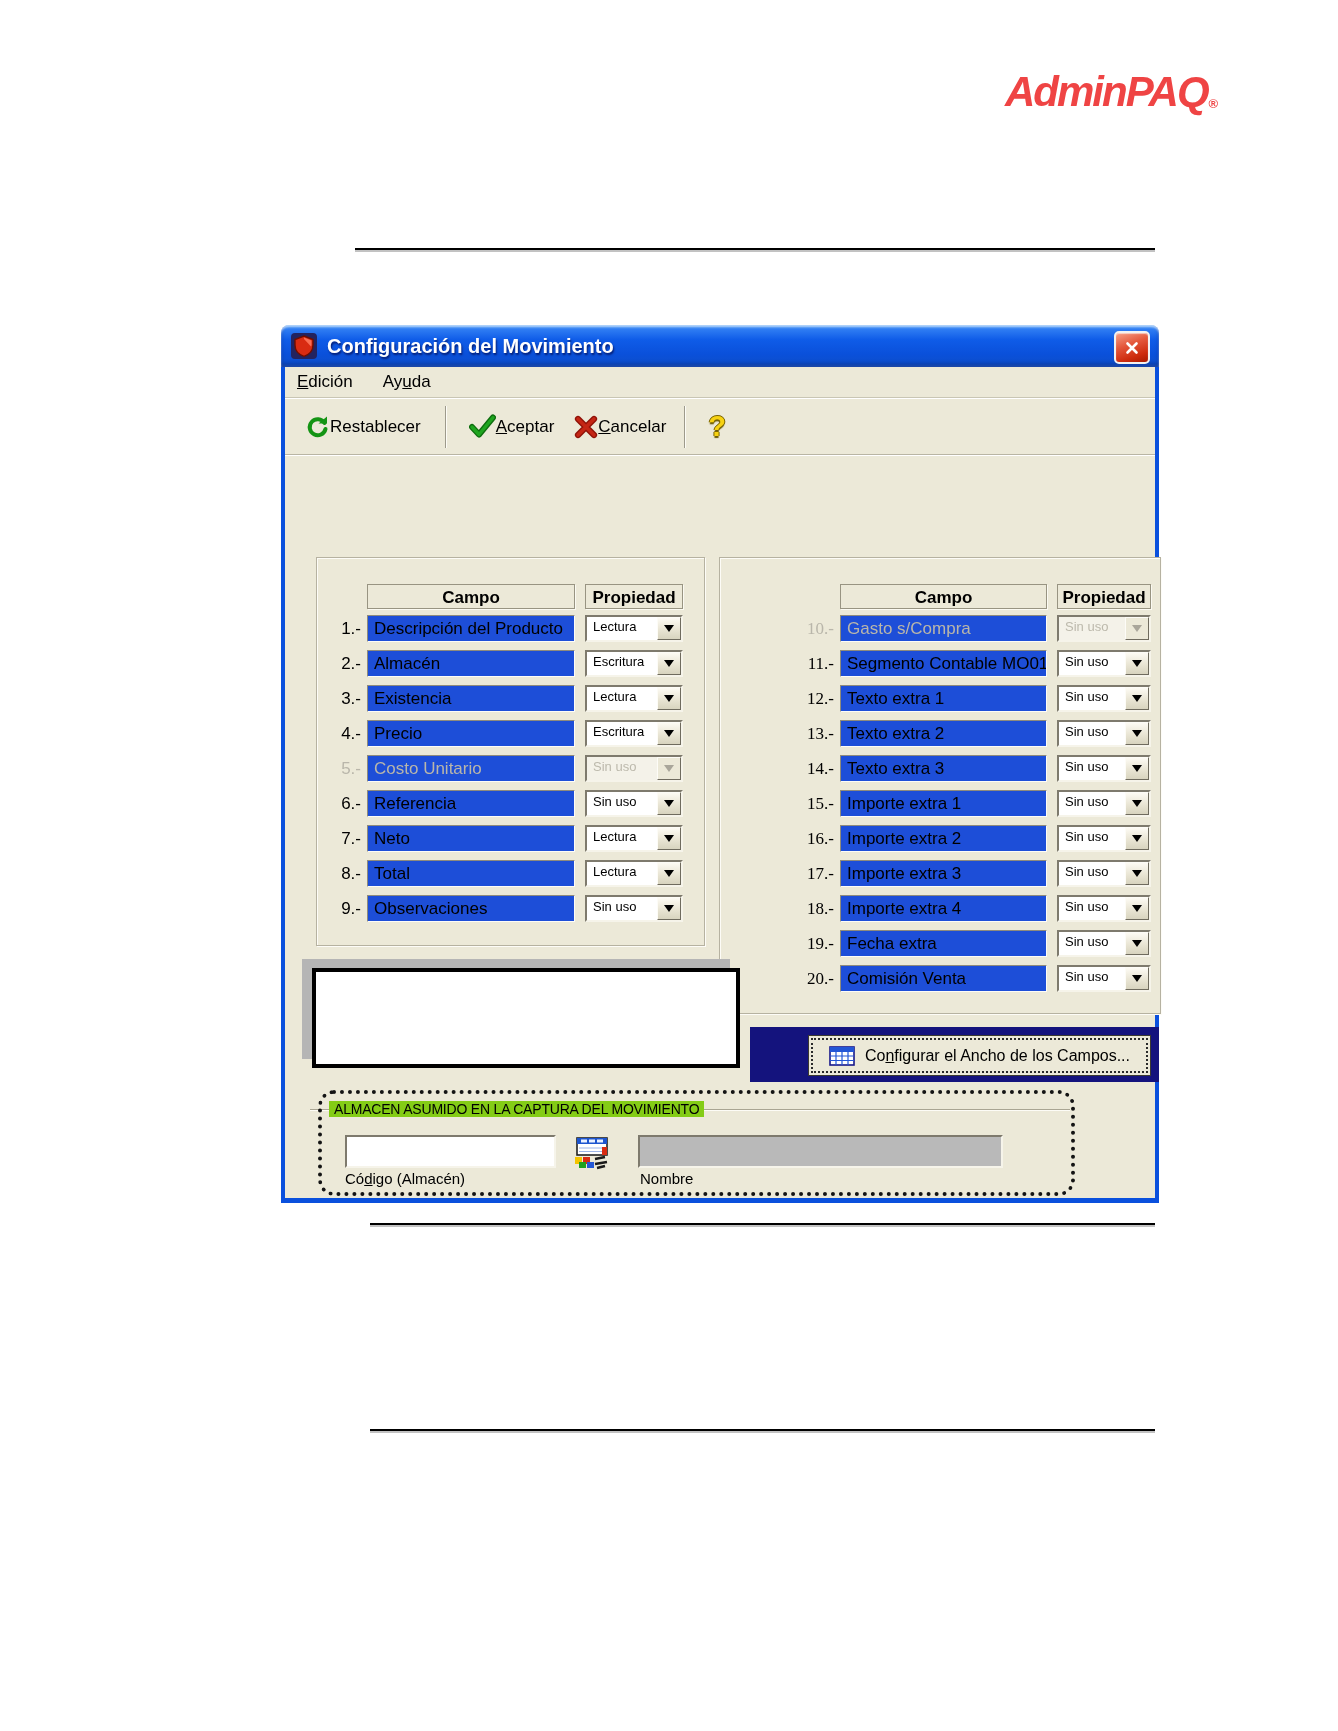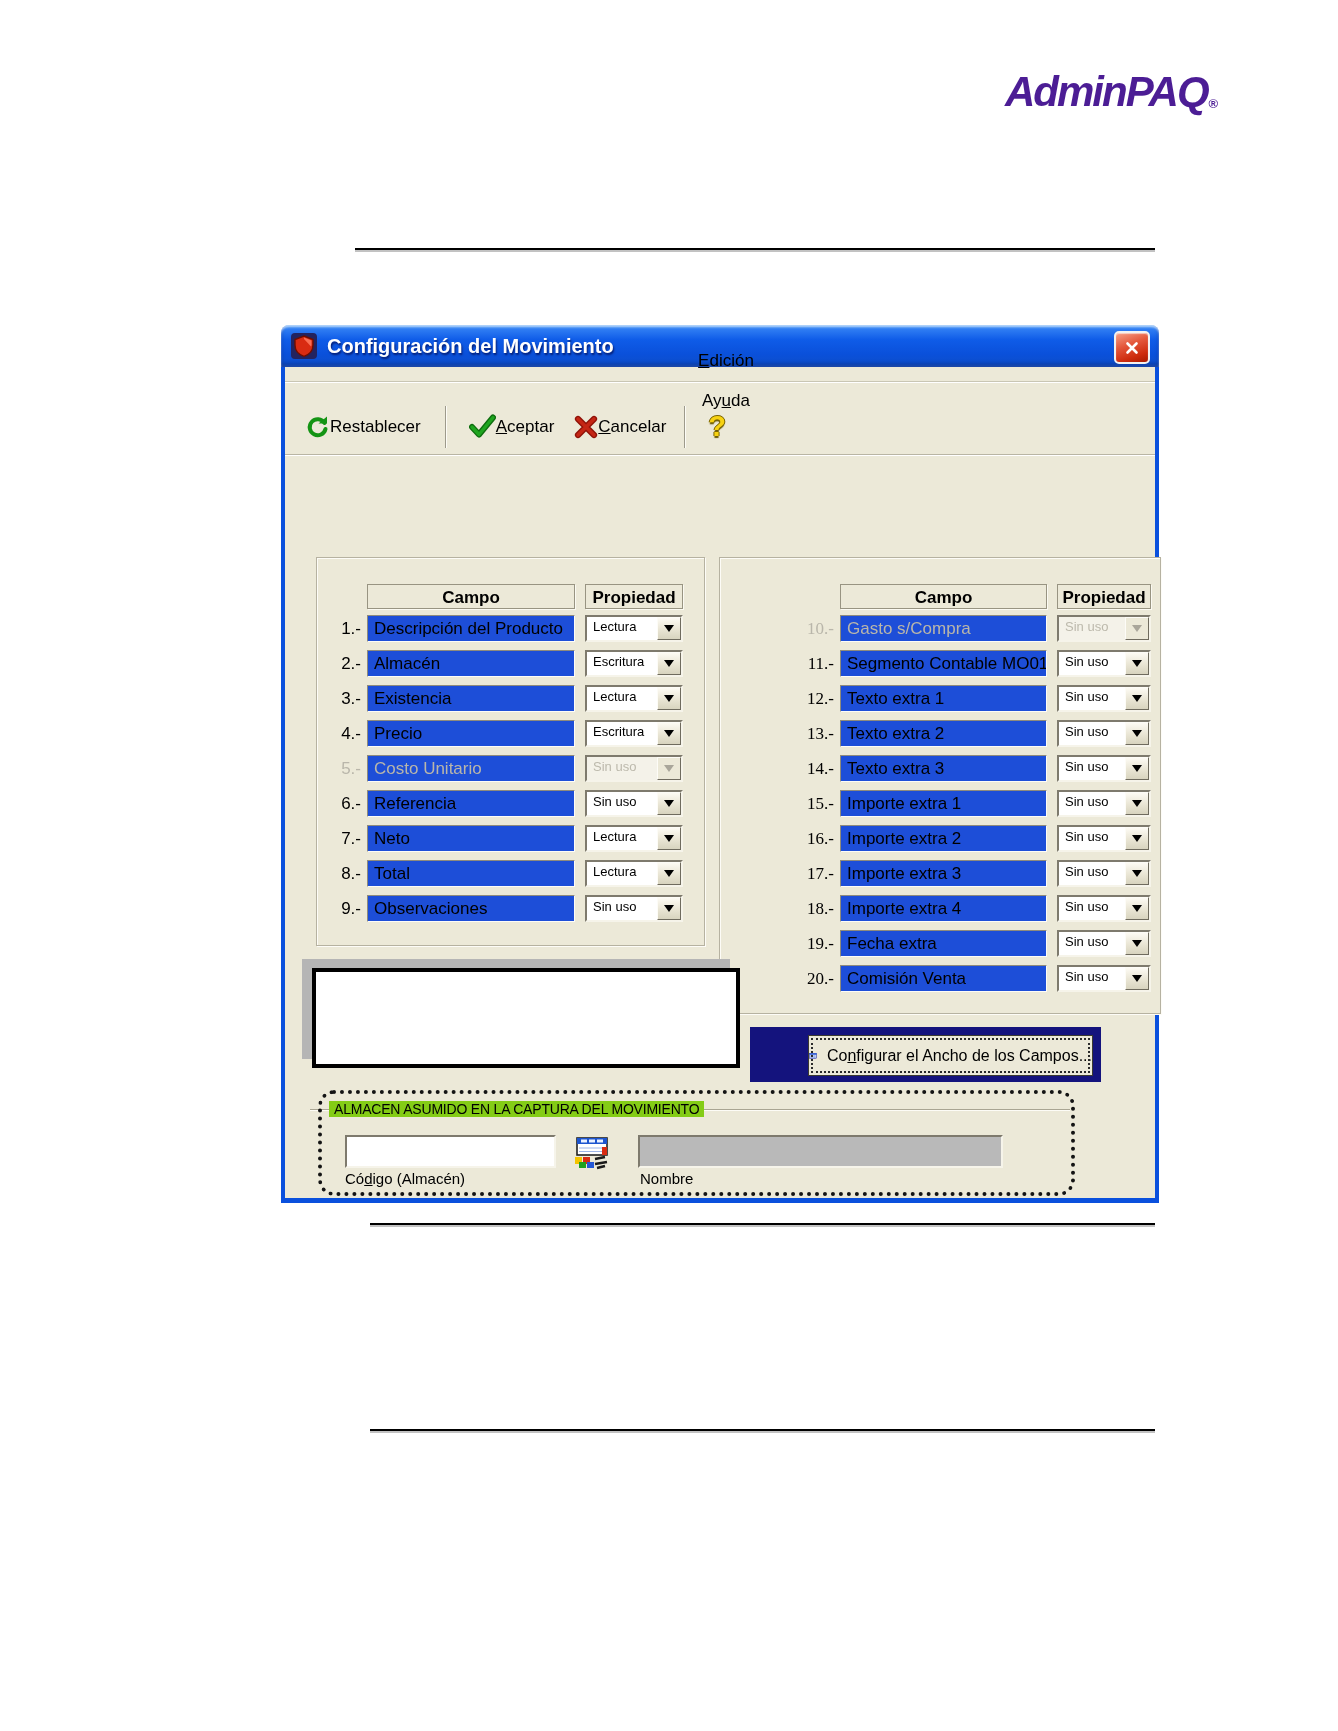--- a/index.html
+++ b/index.html
@@ -1,21 +1,21 @@
 <!DOCTYPE html>
 <html><head>
 <meta charset="utf-8">
 <style>
   html,body{margin:0;padding:0;background:#fff;}
   #page{position:relative;width:1338px;height:1731px;background:#fff;overflow:hidden;
         font-family:"Liberation Sans","DejaVu Sans",sans-serif;color:#000;}
 
   
   .logo{position:absolute;left:1005px;top:68px;width:230px;text-align:left;
-        font-size:42px;font-weight:bold;font-style:italic;color:#4c1d95;letter-spacing:-2px;white-space:nowrap;}
+        font-size:42px;font-weight:bold;font-style:italic;color:#ef4444;letter-spacing:-2px;white-space:nowrap;}
   .logo .reg{font-size:13px;font-style:normal;letter-spacing:0;vertical-align:-2px;margin-left:1px;}
 
   
   .rule{position:absolute;height:2px;background:#000;box-shadow:0 2px 0 rgba(120,120,120,.45);}
   #rule-top{left:355px;top:248px;width:800px;}
   #rule-mid{left:370px;top:1223px;width:785px;}
   #rule-bot{left:370px;top:1429px;width:785px;}
 
   
   .dialog{position:absolute;left:281px;top:325px;width:878px;height:878px;}
@@ -25,22 +25,22 @@
   .titlebar .ticon{position:absolute;left:9px;top:7px;width:28px;height:28px;}
   .titlebar .ttext{position:absolute;left:46px;top:0;height:42px;line-height:42px;color:#fff;
      font-size:20px;font-weight:bold;text-shadow:1px 2px 2px rgba(0,0,60,.65);white-space:nowrap;}
   .closebtn{position:absolute;right:9px;top:6px;width:32px;height:29px;border:2px solid #f2f2f2;border-radius:5px;
      background:linear-gradient(160deg,#f6a188 0%,#e4573b 40%,#ce2c0e 75%,#a81a02 100%);
      box-shadow:inset 0 1px 1px rgba(255,255,255,.6);display:flex;align-items:center;justify-content:center;cursor:default;}
   .dlgbody{position:absolute;left:0;right:0;top:42px;bottom:0;background:#ECE9D8;
      border-left:4px solid #0a50dd;border-right:4px solid #0a50dd;border-bottom:5px solid #0a50dd;}
 
   
-  .menubar{position:absolute;left:4px;right:4px;top:26px;height:30px;display:flex;align-items:center;gap:20px;
-     padding-left:12px;font-size:17px;border-bottom:1px solid #c9c6b4;box-shadow:0 1px 0 #fff;flex-direction:column;}
+  .menubar{position:absolute;left:4px;right:4px;top:42px;height:30px;display:flex;align-items:center;gap:30px;
+     padding-left:12px;font-size:17px;border-bottom:1px solid #c9c6b4;box-shadow:0 1px 0 #fff;}
   .menu-item{cursor:default;}
   .ul{text-decoration:underline;}
   .toolbar{position:absolute;left:4px;right:4px;top:74px;height:55px;display:flex;align-items:center;
      border-bottom:1px solid #b9b5a4;box-shadow:0 1px 0 #fff;}
   .tb-btn{display:flex;align-items:center;font-size:17px;padding:4px 8px;white-space:nowrap;cursor:default;}
   .tb-sep{width:0;height:42px;border-left:1px solid #9d9a8b;border-right:1px solid #fdfcf6;}
   .help-q{font-size:29px;font-weight:bold;color:#f7d212;
      text-shadow:-1px 0 #7a6400,1px 0 #7a6400,0 -1px #7a6400,0 2px 1px #6b5a00;}
 
   
@@ -82,21 +82,21 @@
   #panel-left .fbox{left:50px;width:208px;}
   #panel-left .combo{left:268px;width:98px;}
   
   #panel-right .hdr.h-campo{left:120px;width:207px;}
   #panel-right .hdr.h-prop{left:337px;width:94px;}
   #panel-right .rnum{left:70px;width:44px;font-family:Liberation Serif, serif;}
   #panel-right .fbox{left:120px;width:207px;}
   #panel-right .combo{left:337px;width:94px;}
 
   
-  .navy{position:absolute;left:469px;top:702px;width:351px;height:55px;background:#14137d;}
+  .navy{position:absolute;left:469px;top:702px;width:409px;height:55px;background:#14137d;}
   .cfg-btn{position:absolute;left:58px;top:8px;right:8px;height:39px;background:#ECE9D8;
      border:1px solid #3c3a31;outline:2px dotted #2a2a2a;outline-offset:-5px;
      display:flex;align-items:center;justify-content:center;gap:10px;font-size:16px;white-space:nowrap;cursor:default;}
 
   
   .shadow-box{position:absolute;left:21px;top:634px;width:428px;height:100px;background:#b5b5b5;}
   .black-box{position:absolute;left:31px;top:643px;width:428px;height:100px;background:#fff;border:4px solid #000;box-sizing:border-box;}
 
   
   .grp-line{position:absolute;left:29px;top:784px;width:760px;height:1px;background:#a9a593;box-shadow:0 1px 0 #fdfcf6;}

